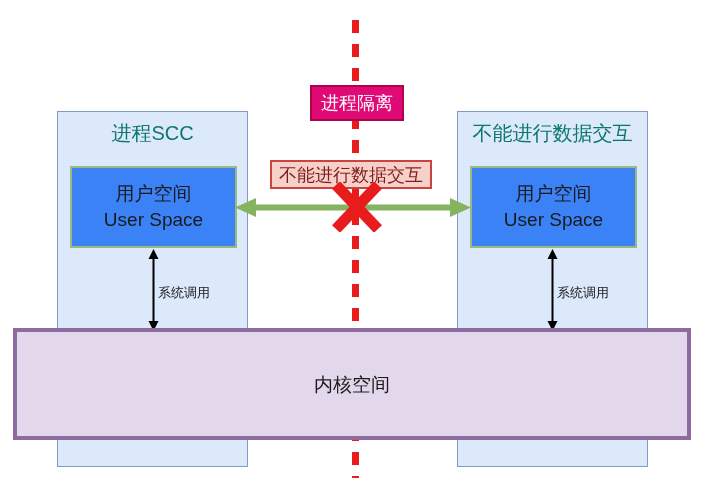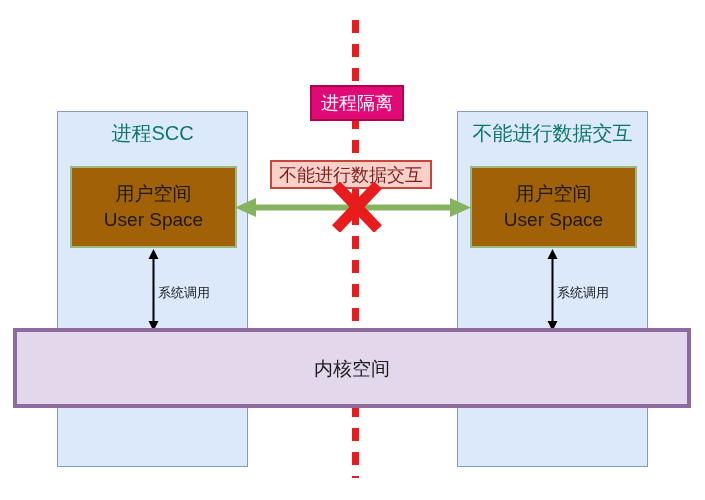--- a/index.html
+++ b/index.html
@@ -18,29 +18,29 @@
     background:#dbe9fb;border:1.5px solid #7f9dc4;box-sizing:border-box;
   }
   .process-box.left{left:57px;}
   .process-box.right{left:457px;}
   .process-title{
     margin-top:8px;text-align:center;font-size:20px;line-height:26px;color:#0f766e;
   }
   
   .user-space{
     position:absolute;top:166px;width:167px;height:82px;z-index:3;
-    background:#a16207;border:2px solid #9ab97f;box-sizing:border-box;
+    background:#3b82f6;border:2px solid #9ab97f;box-sizing:border-box;
     display:flex;flex-direction:column;align-items:center;justify-content:center;
     font-size:19px;line-height:26px;text-align:center;
   }
   .user-space.left{left:70px;}
   .user-space.right{left:470px;}
   
   .kernel-box{
-    position:absolute;left:13px;top:328px;width:678px;height:80px;z-index:4;
+    position:absolute;left:13px;top:328px;width:678px;height:112px;z-index:4;
     background:#e3d7eb;border:4px solid #8d6b9e;box-sizing:border-box;
     display:flex;flex-direction:column;align-items:center;justify-content:center;
     font-size:19px;line-height:27px;text-align:center;
   }
   
   .isolation-label{
     position:absolute;left:310px;top:85px;height:27px;z-index:5;
     background:#df0a75;border:2px solid #b00347;box-sizing:border-box;
     color:#ffffff;font-size:18px;display:flex;align-items:center;justify-content:center;
     padding:16px 9px;

